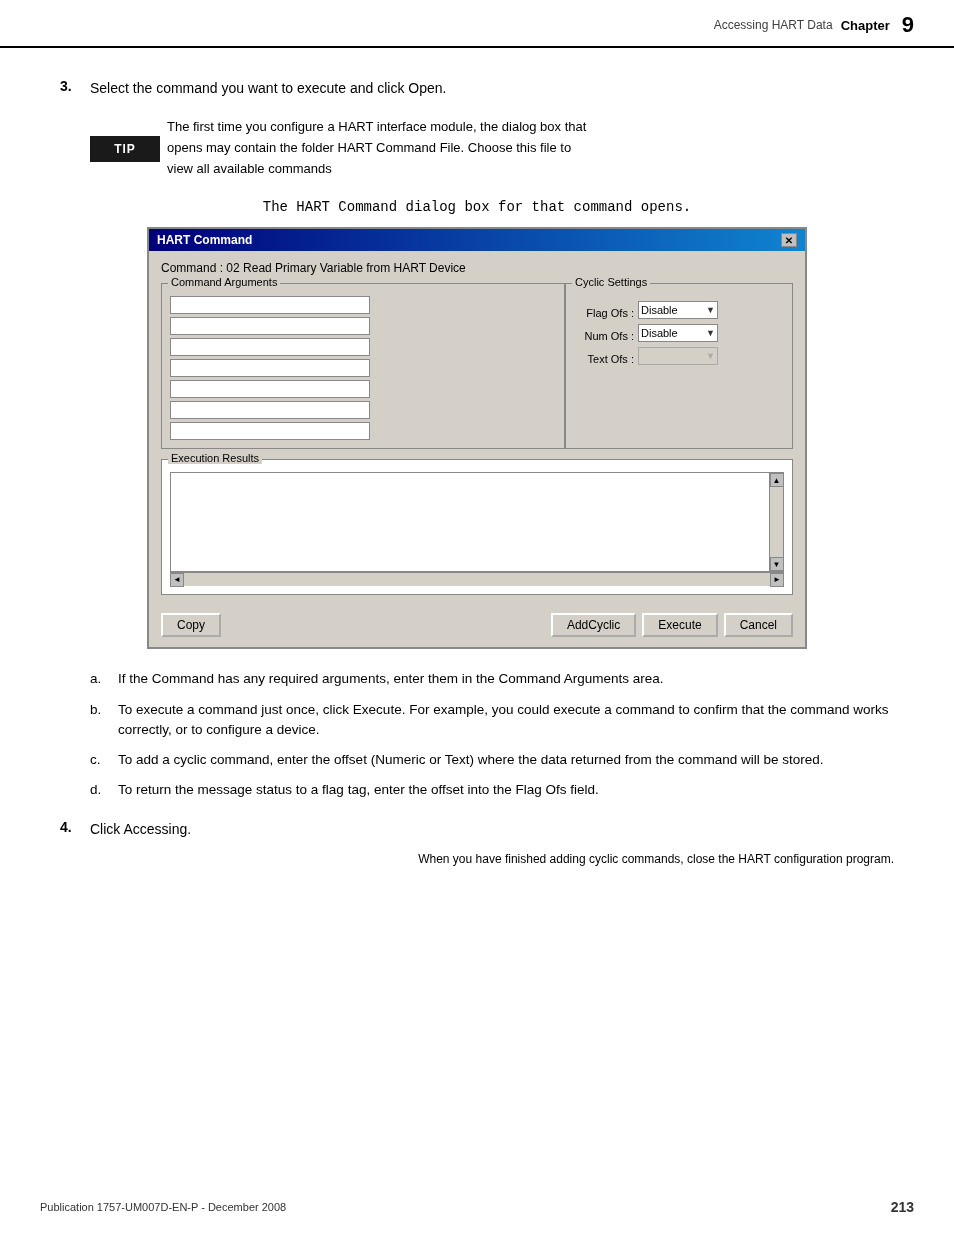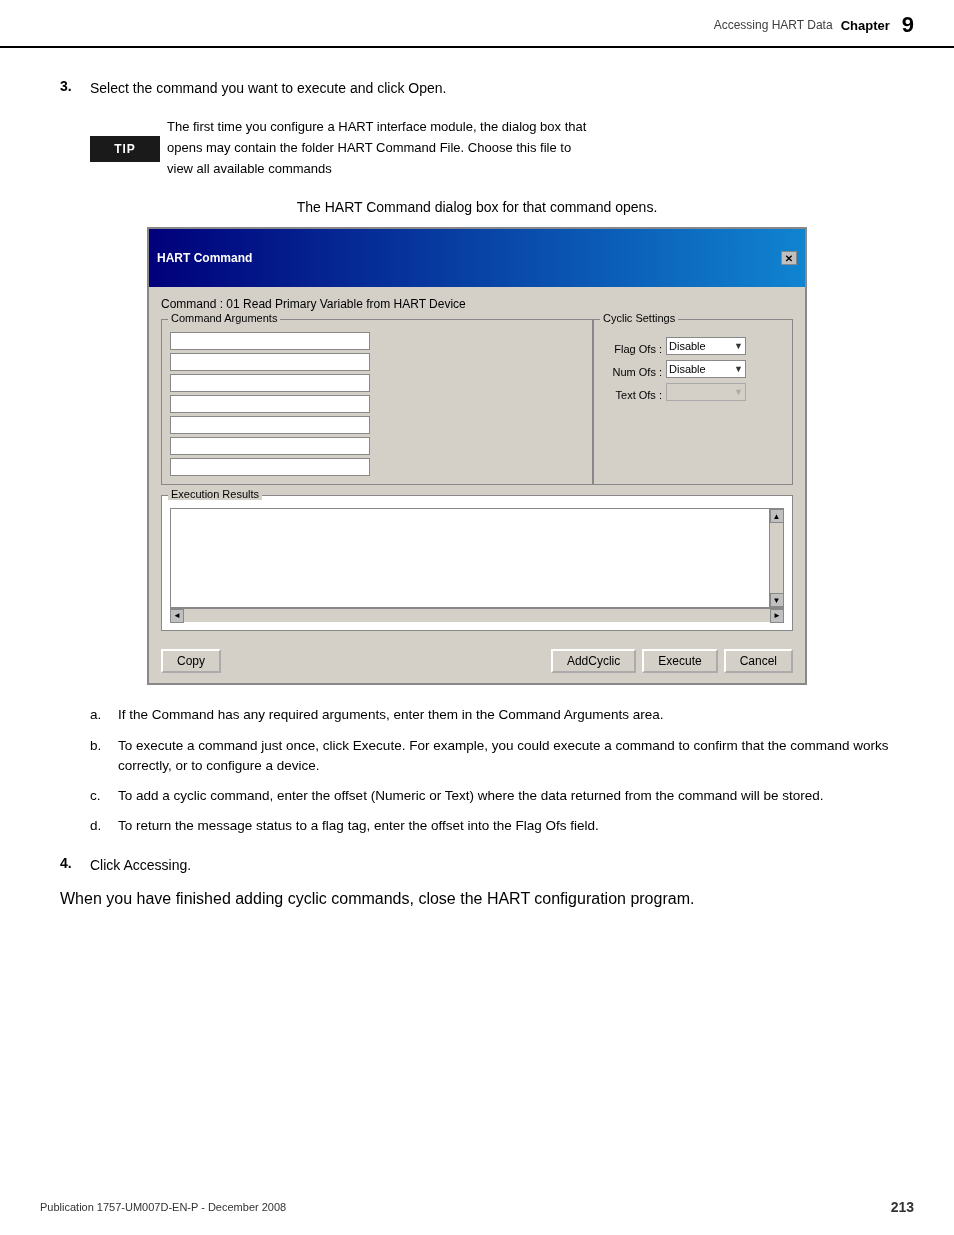--- a/index.html
+++ b/index.html
@@ -81,36 +81,37 @@
       font-size: 13px;
       line-height: 1.6;
       max-width: 420px;
     }
 
     
     .dialog-intro {
       text-align: center;
       font-size: 14px;
       margin: 13px 0 12px 0;
+      font-family: Liberation Mono, monospace;
     }
 
     
     .dialog-wrapper {
       margin: 0 auto 20px auto;
       width: 660px;
       border: 2px solid #888;
       background: #d4d0c8;
       font-size: 12px;
     }
     .dialog-titlebar {
       background: linear-gradient(to right, #00007a, #1084d0);
       color: #fff;
       font-weight: bold;
       font-size: 12px;
-      padding: 22px 8px;
+      padding: 4px 8px;
       display: flex;
       justify-content: space-between;
       align-items: center;
     }
     .dialog-close-btn {
       background: #c0c0c0;
       border: 1px solid #888;
       width: 16px;
       height: 14px;
       font-size: 10px;
@@ -164,21 +165,21 @@
       background: #fff;
       border: 1px solid #888;
       height: 18px;
       width: 200px;
     }
 
     
     .cyclic-group {
       border: 1px solid #888;
       padding: 6px 8px 8px 8px;
-      width: 200px;
+      width: 228px;
       background: #d4d0c8;
       position: relative;
     }
     .cyclic-row {
       display: flex;
       align-items: center;
       gap: 4px;
       margin-bottom: 4px;
       font-size: 11px;
     }
@@ -317,22 +318,24 @@
     .step4-block {
       display: flex;
       align-items: flex-start;
       margin: 18px 0 10px 0;
     }
     .step4-text {
       font-size: 14px;
       line-height: 1.5;
     }
     .step4-sub {
-      font-size: 16px;
+      margin-left: 30px;
+      font-size: 12px;
       line-height: 1.6;
+      text-align: right;
     }
 
     
     .page-footer {
       position: absolute;
       bottom: 20px;
       left: 40px;
       right: 40px;
       display: flex;
       justify-content: space-between;
@@ -372,21 +375,21 @@
   <div class="dialog-intro">The HART Command dialog box for that command opens.</div>
 
   <div class="dialog-wrapper">
 
     <div class="dialog-titlebar">
       <span>HART Command</span>
       <div class="dialog-close-btn">✕</div>
     </div>
 
     <div class="dialog-body">
-      <div class="dialog-command-label">Command : 01 Read Primary Variable from HART Device</div>
+      <div class="dialog-command-label">Command : 02 Read Primary Variable from HART Device</div>
 
       <div class="dialog-columns">
 
         <div class="cmd-args-group">
           <span class="group-legend">Command Arguments</span>
           <div class="cmd-args-inputs">
             <div class="cmd-input-row">
               <div class="cmd-input-field"></div>
             </div>
             <div class="cmd-input-row">

